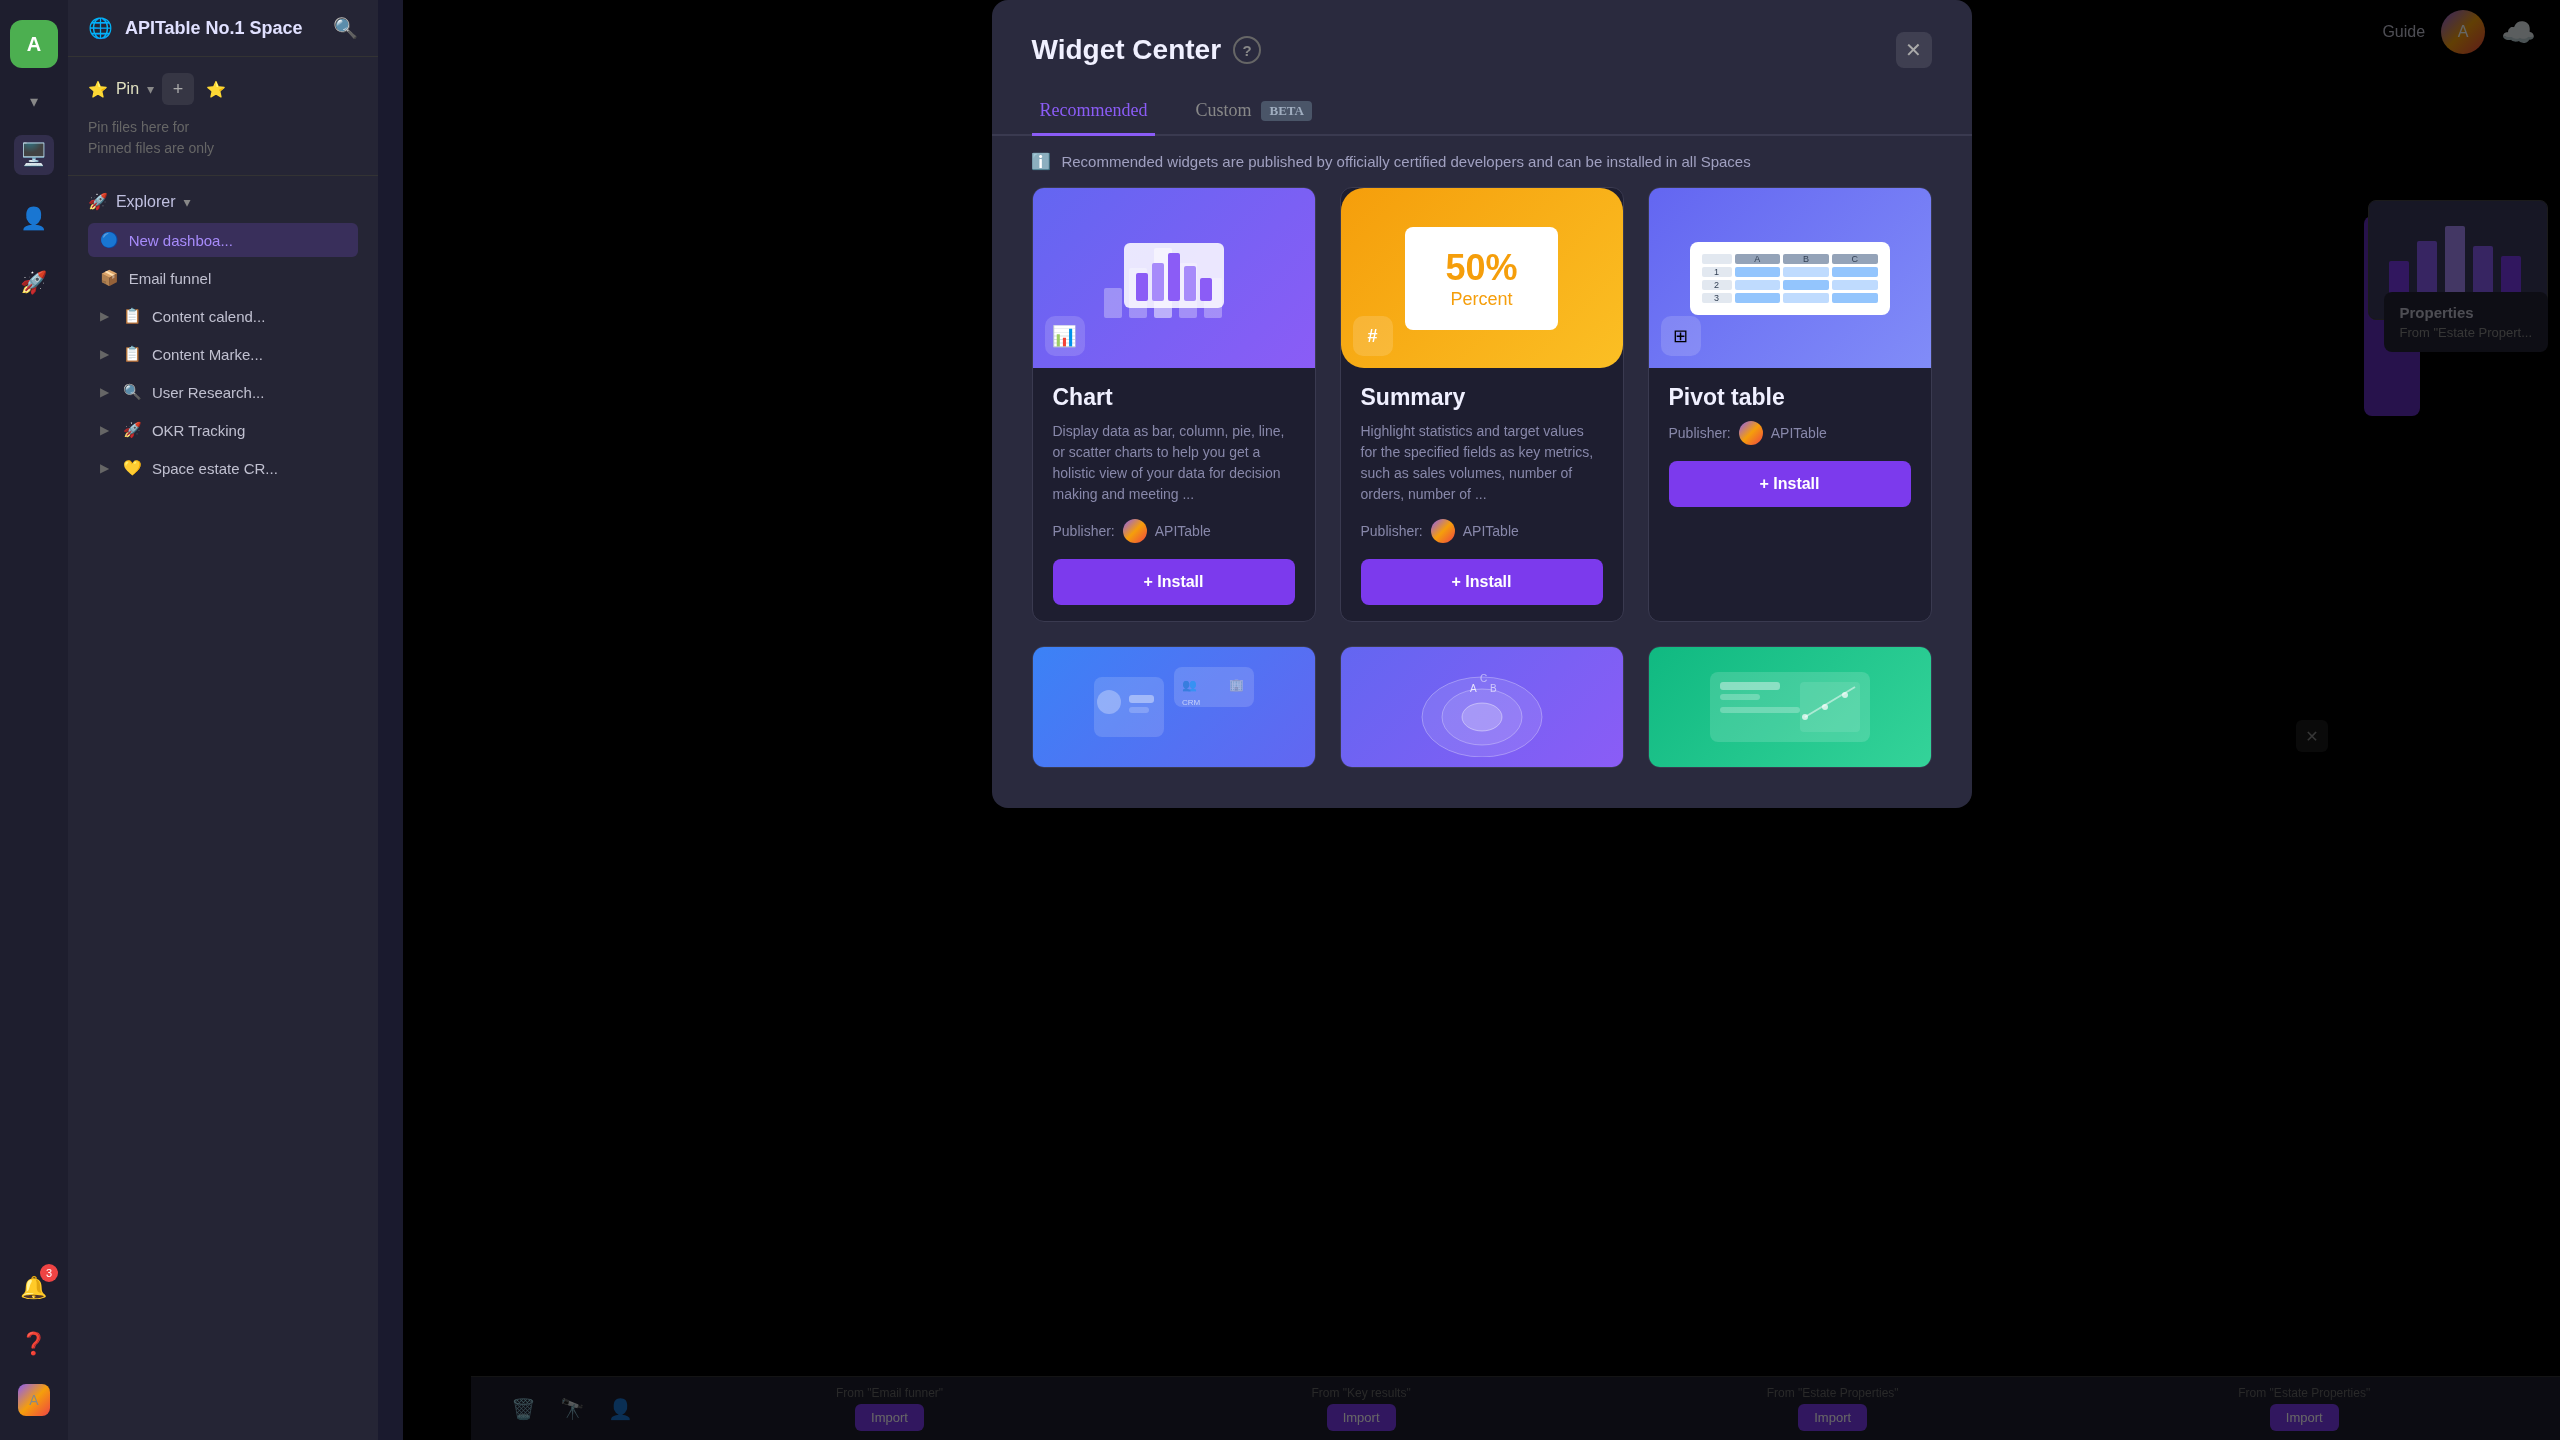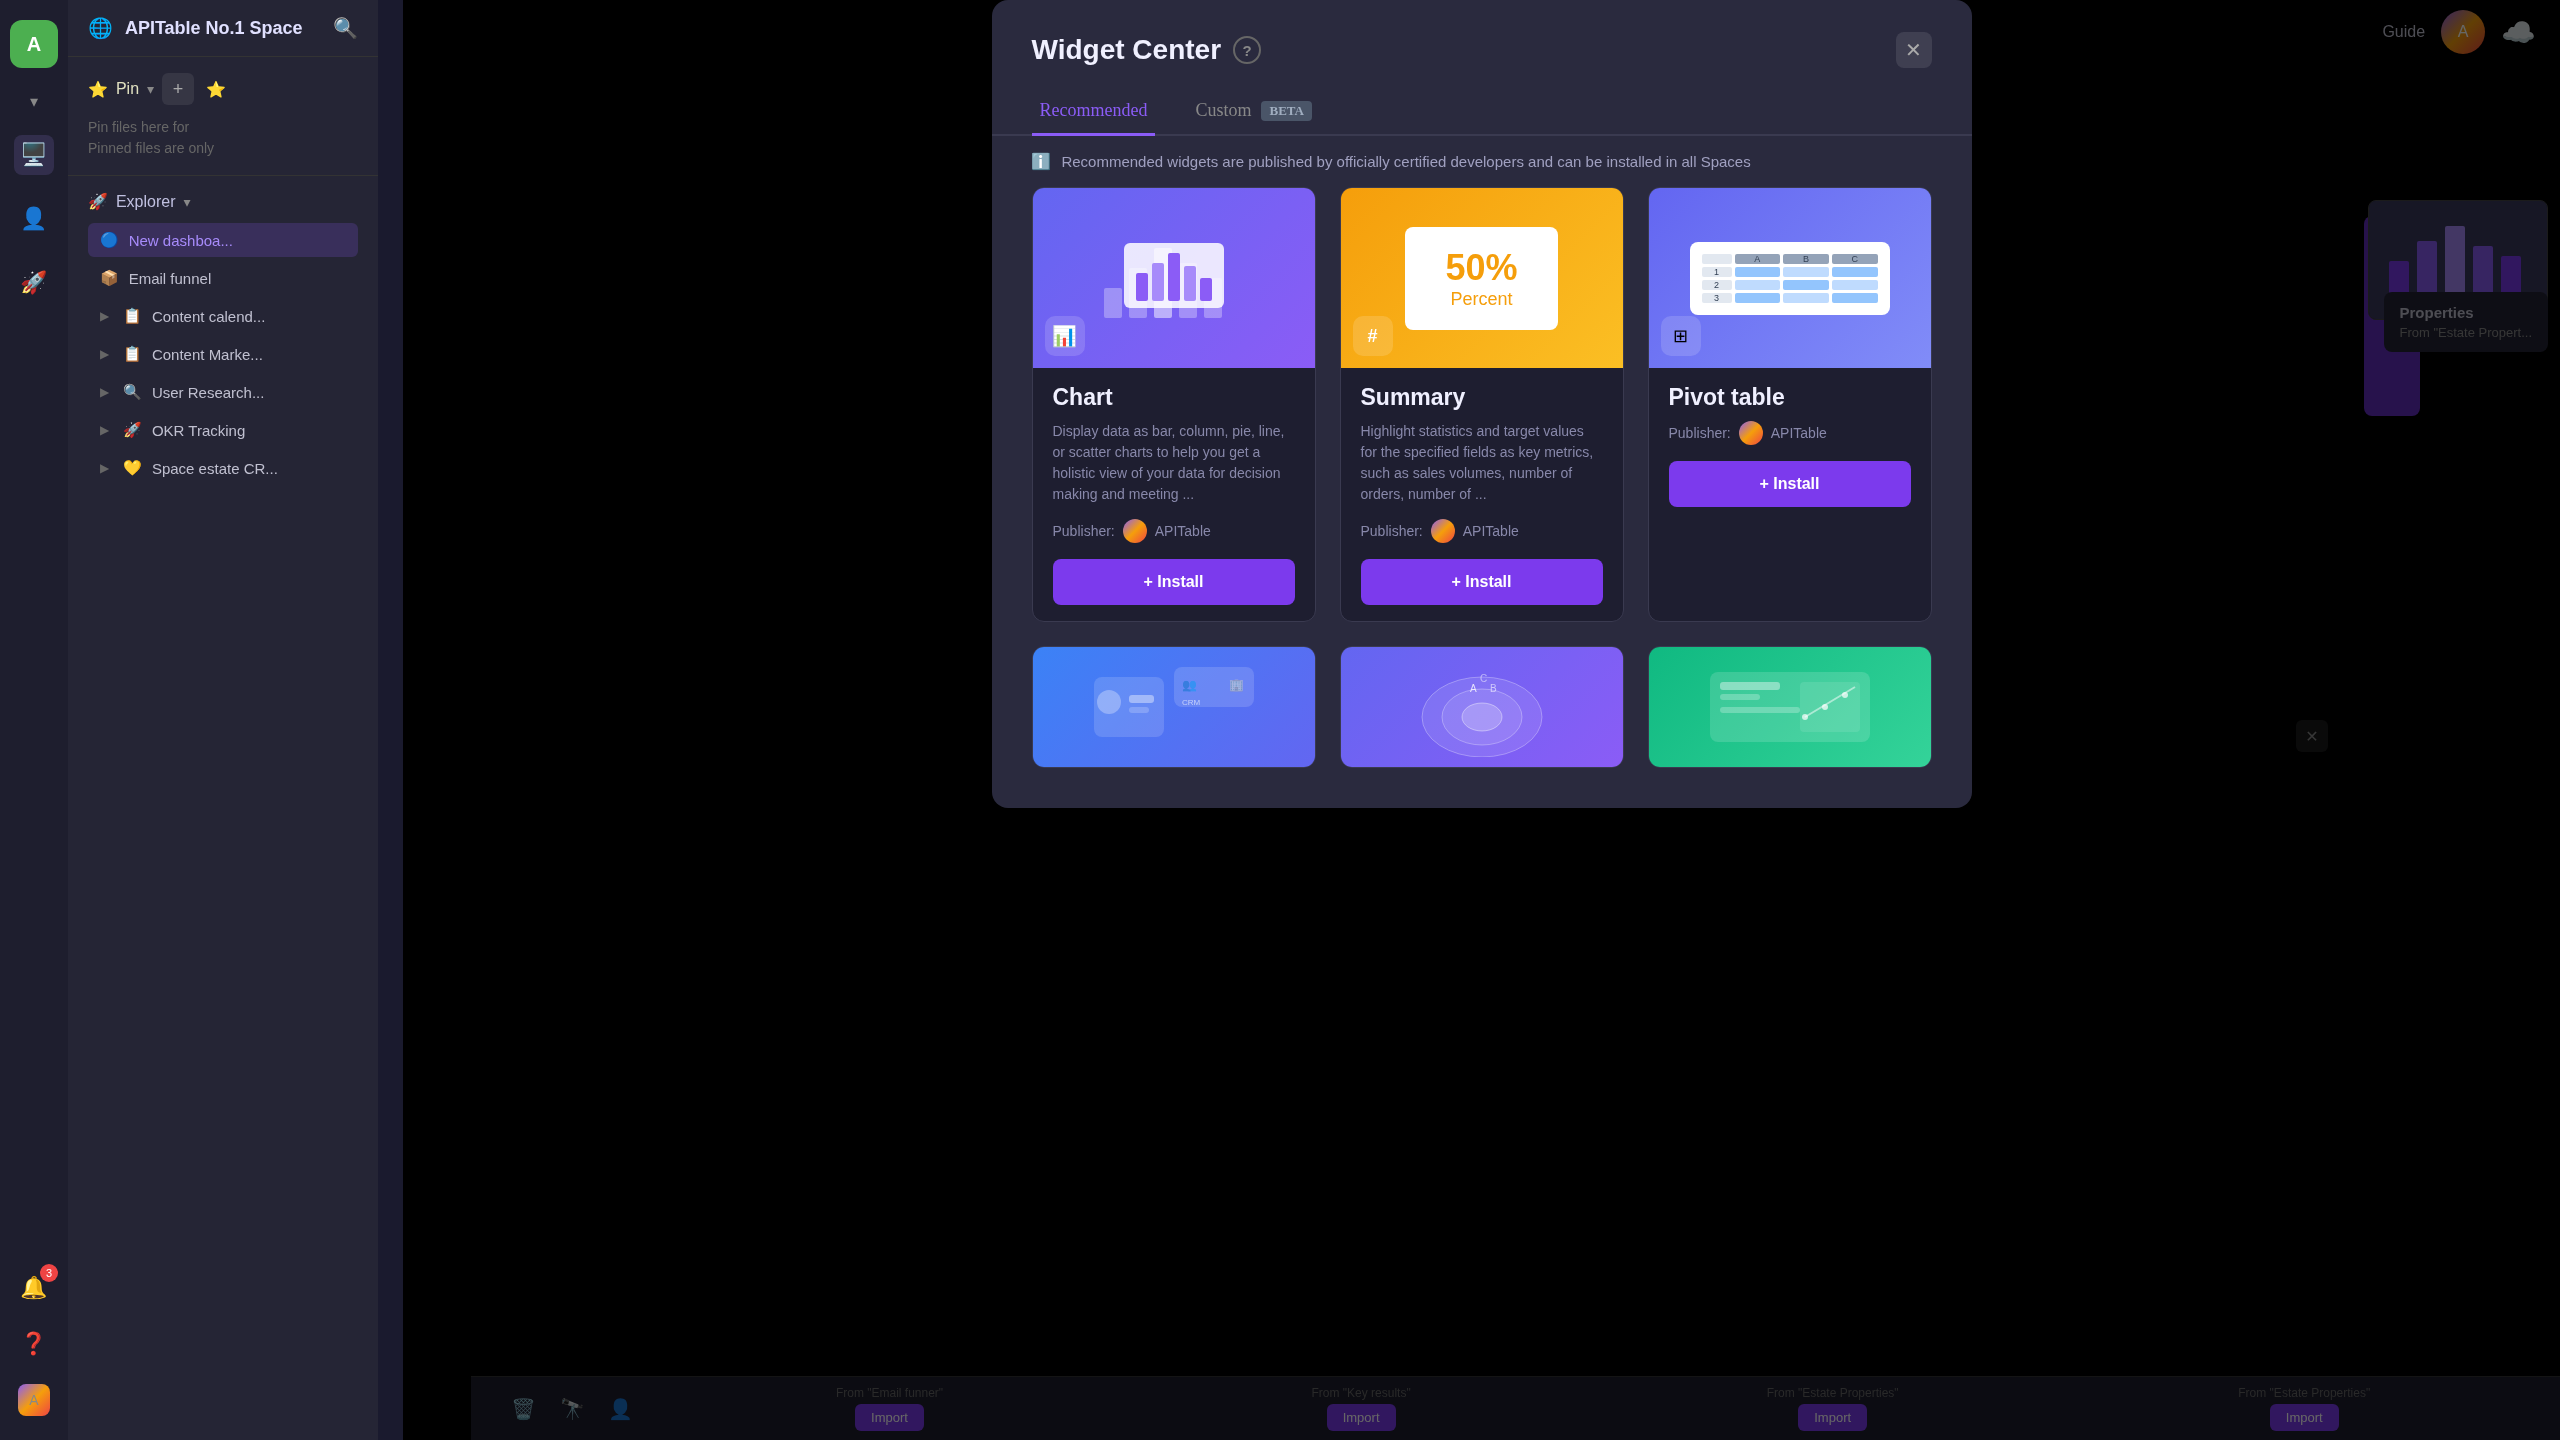--- a/index.html
+++ b/index.html
@@ -245,21 +245,21 @@
 
     .widget-preview {
       height: 180px;
       position: relative;
       display: flex;
       align-items: center;
       justify-content: center;
       overflow: hidden;
     }
     .preview-chart { background: linear-gradient(135deg, #6366f1 0%, #8b5cf6 100%); }
-    .preview-summary { background: linear-gradient(135deg, #f59e0b 0%, #fbbf24 100%); }
+    .preview-summary { background: linear-gradient(135deg, #f59e0b 0%, #fbbf24 100%); border-radius: 23px; }
     .preview-pivot { background: linear-gradient(135deg, #6366f1 0%, #818cf8 100%); }
     .preview-bottom1 { background: linear-gradient(135deg, #3b82f6 0%, #6366f1 100%); }
     .preview-bottom2 { background: linear-gradient(135deg, #6366f1 0%, #8b5cf6 100%); }
     .preview-bottom3 { background: linear-gradient(135deg, #10b981 0%, #34d399 100%); }
 
     .summary-display {
       background: white;
       border-radius: 8px;
       padding: 20px 40px;
       text-align: center;

